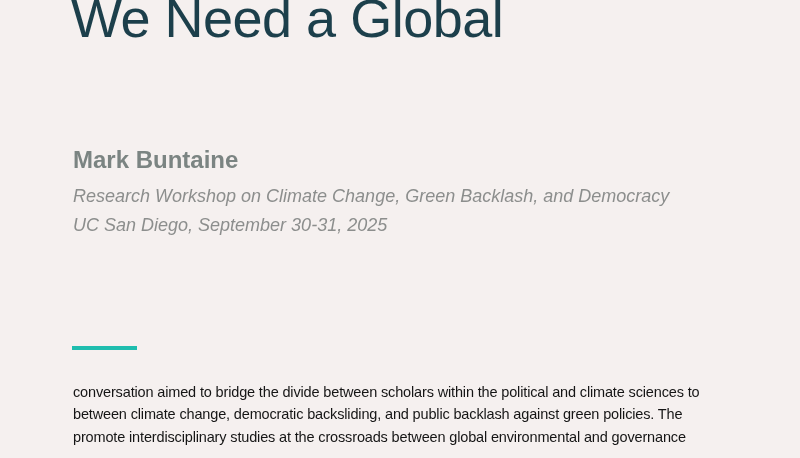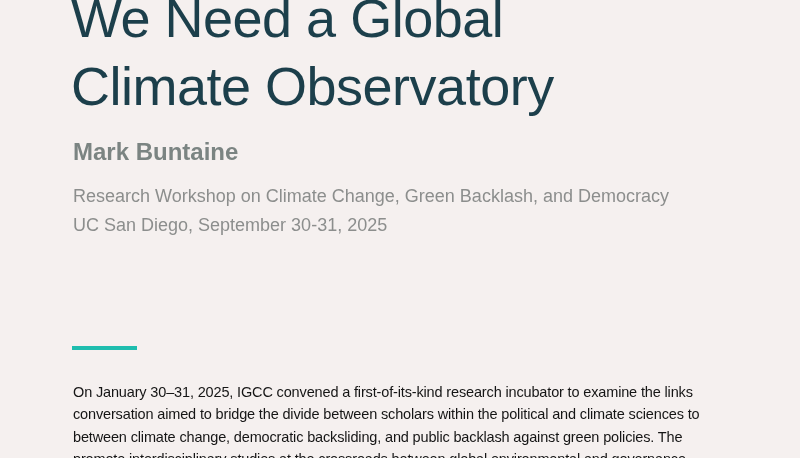--- a/index.html
+++ b/index.html
@@ -29,31 +29,32 @@
     font-size: 54px;
     line-height: 68px;
     font-weight: 300;
     letter-spacing: -0.5px;
     color: var(--title_color);
     white-space: nowrap;
   }
   .author-name {
     position: absolute;
     left: 73px;
-    top: 138px;
+    top: 146px;
     font-size: 24px;
     font-weight: 700;
     color: var(--author_color);
     white-space: nowrap;
   }
   .event-subtitle {
     position: absolute;
     left: 73px;
     top: 182px;
     font-size: 18px;
+    font-style: italic;
     line-height: 29px;
     color: var(--subtitle_color);
     white-space: nowrap;
   }
   .accent-divider {
     position: absolute;
     left: 72px;
     top: 346px;
     width: 65px;
     height: 4px;
@@ -73,32 +74,30 @@
     white-space: nowrap;
   }
 </style>
 </head>
 <body>
 
 <div class="page">
 
   <h1 class="doc-title">
     <span class="title-line" style="display:block">We Need a Global</span>
-    <span class="title-line" style="display:block">Climate Observatory</span>
   </h1>
 
   <div class="author-name">Mark Buntaine</div>
 
   <div class="event-subtitle">
     <span style="display:block">Research Workshop on Climate Change, Green Backlash, and Democracy</span>
     <span style="display:block">UC San Diego, September 30-31, 2025</span>
   </div>
 
   <div class="accent-divider"></div>
 
   <div class="body-paragraph">
-    <span class="body-line">On January 30–31, 2025, IGCC convened a first-of-its-kind research incubator to examine the links</span>
     <span class="body-line">conversation aimed to bridge the divide between scholars within the political and climate sciences to</span>
     <span class="body-line">between climate change, democratic backsliding, and public backlash against green policies. The</span>
     <span class="body-line">promote interdisciplinary studies at the crossroads between global environmental and governance</span>
   </div>
 
 </div>
 
 </body></html>

